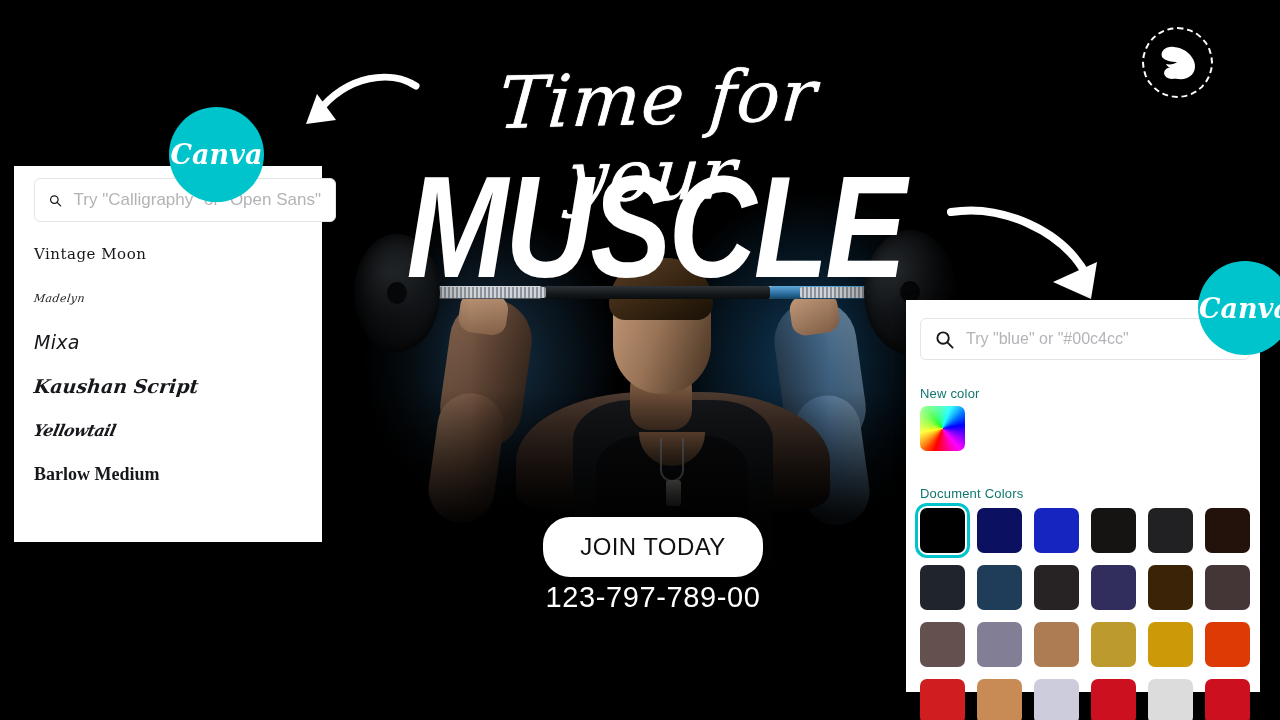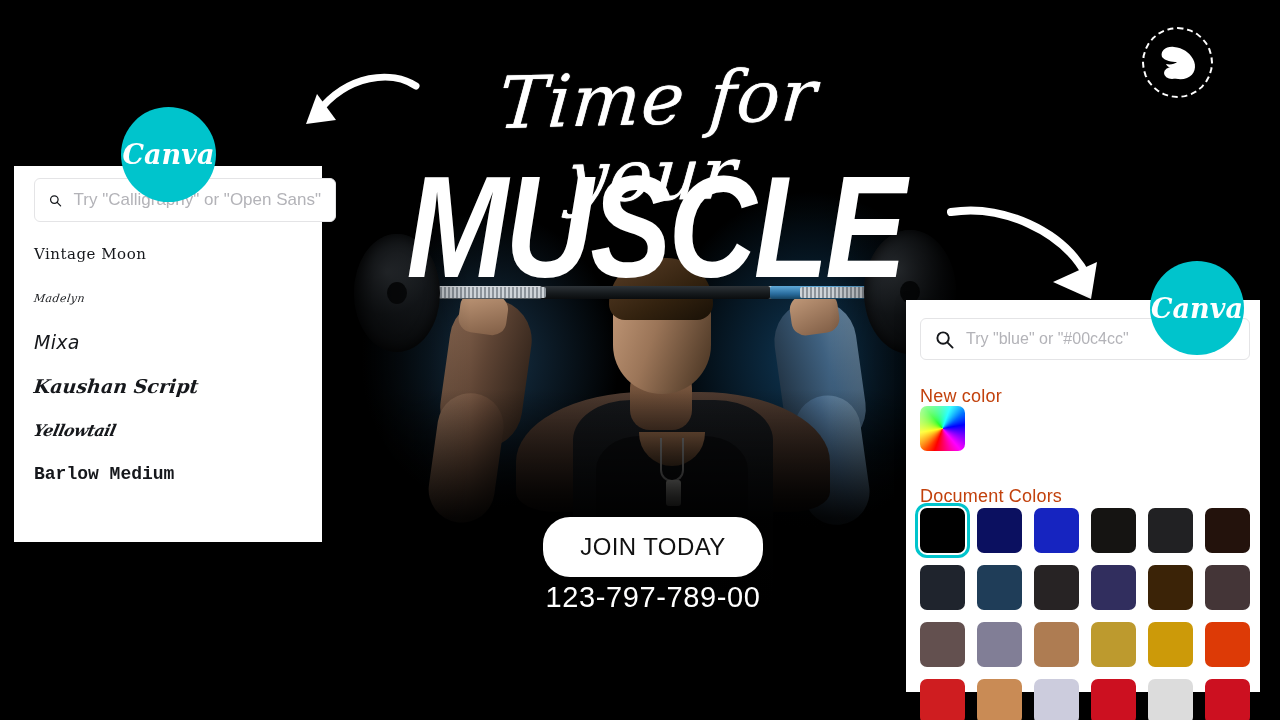--- a/index.html
+++ b/index.html
@@ -123,38 +123,38 @@
   .panel-color .search-ph { font-size:16px; }
 
   .font-list { position:absolute; left:20px; top:66px; right:0; }
   .font-item { height:44px; display:flex; align-items:center; color:#16181c; cursor:pointer; }
   .f-vintage { font-family:"DejaVu Serif", serif; font-size:15px; letter-spacing:.5px; }
   .f-madelyn { font-family:"DejaVu Serif", serif; font-style:italic; font-size:11px; letter-spacing:.4px; transform:skewX(-8deg); }
   .f-mixa    { font-family:"DejaVu Sans", sans-serif; font-style:italic; font-size:19px; letter-spacing:.3px; }
   .f-opensans{ font-family:"Liberation Sans", sans-serif; font-size:19px; }
   .f-kaushan { font-family:"DejaVu Serif", serif; font-style:italic; font-weight:700; font-size:19px; transform:skewX(-6deg); }
   .f-yellowtail{ font-family:"DejaVu Serif", serif; font-style:italic; font-weight:700; font-size:16px; transform:skewX(-12deg); letter-spacing:-.5px; }
-  .f-barlow  { font-family:Liberation Mono, monospace; font-weight:700; font-size:18px; }
-
-  .sec-label { position:absolute; color:#c2410c; font-size:18px; letter-spacing:.2px;text-align:center; }
+  .f-barlow  { font-family:Liberation Serif, serif; font-weight:700; font-size:18px; }
+
+  .sec-label { position:absolute; color:#0f766e; font-size:13px; letter-spacing:.2px;text-align:center; }
   .lbl-new { left:14px; top:86px; }
   .lbl-doc { left:14px; top:186px; }
   .picker { position:absolute; left:14px; top:106px; width:45px; height:45px; border-radius:7px;
             background:
               linear-gradient(135deg, rgba(255,255,255,.65), rgba(255,255,255,0) 55%),
               conic-gradient(from 200deg, #ff0000, #ffff00, #00ff00, #00ffff, #0000ff, #ff00ff, #ff0000);
   }
   .swatch-grid { position:absolute; left:14px; top:208px; width:330px;
                  display:grid; grid-template-columns: repeat(6, 45px); gap:12px 12px; }
   .swatch { width:45px; height:45px; border-radius:7px; cursor:pointer; }
   .swatch.sel { outline:3px solid #00c4cc; outline-offset:2px; }
 
   .canva-badge { position:absolute; border-radius:50%; background:#00c4cc;
      display:flex; align-items:center; justify-content:center;
-     color:#fff; font-family:"DejaVu Serif", serif; font-style:italic; font-weight:700; }
+     color:#fff; font-family:"DejaVu Serif", serif; font-style:italic; font-weight:700;margin-left:48px; }
   .badge-left  { left:121px; top:107px; width:95px; height:95px; font-size:27px; }
   .badge-right { left:1150px; top:261px; width:94px; height:94px; font-size:27px; }
 </style>
 </head>
 <body>
 
 <div id="stage">
 
   <div class="photo-wrap">
     <div class="photo-bg"></div>

